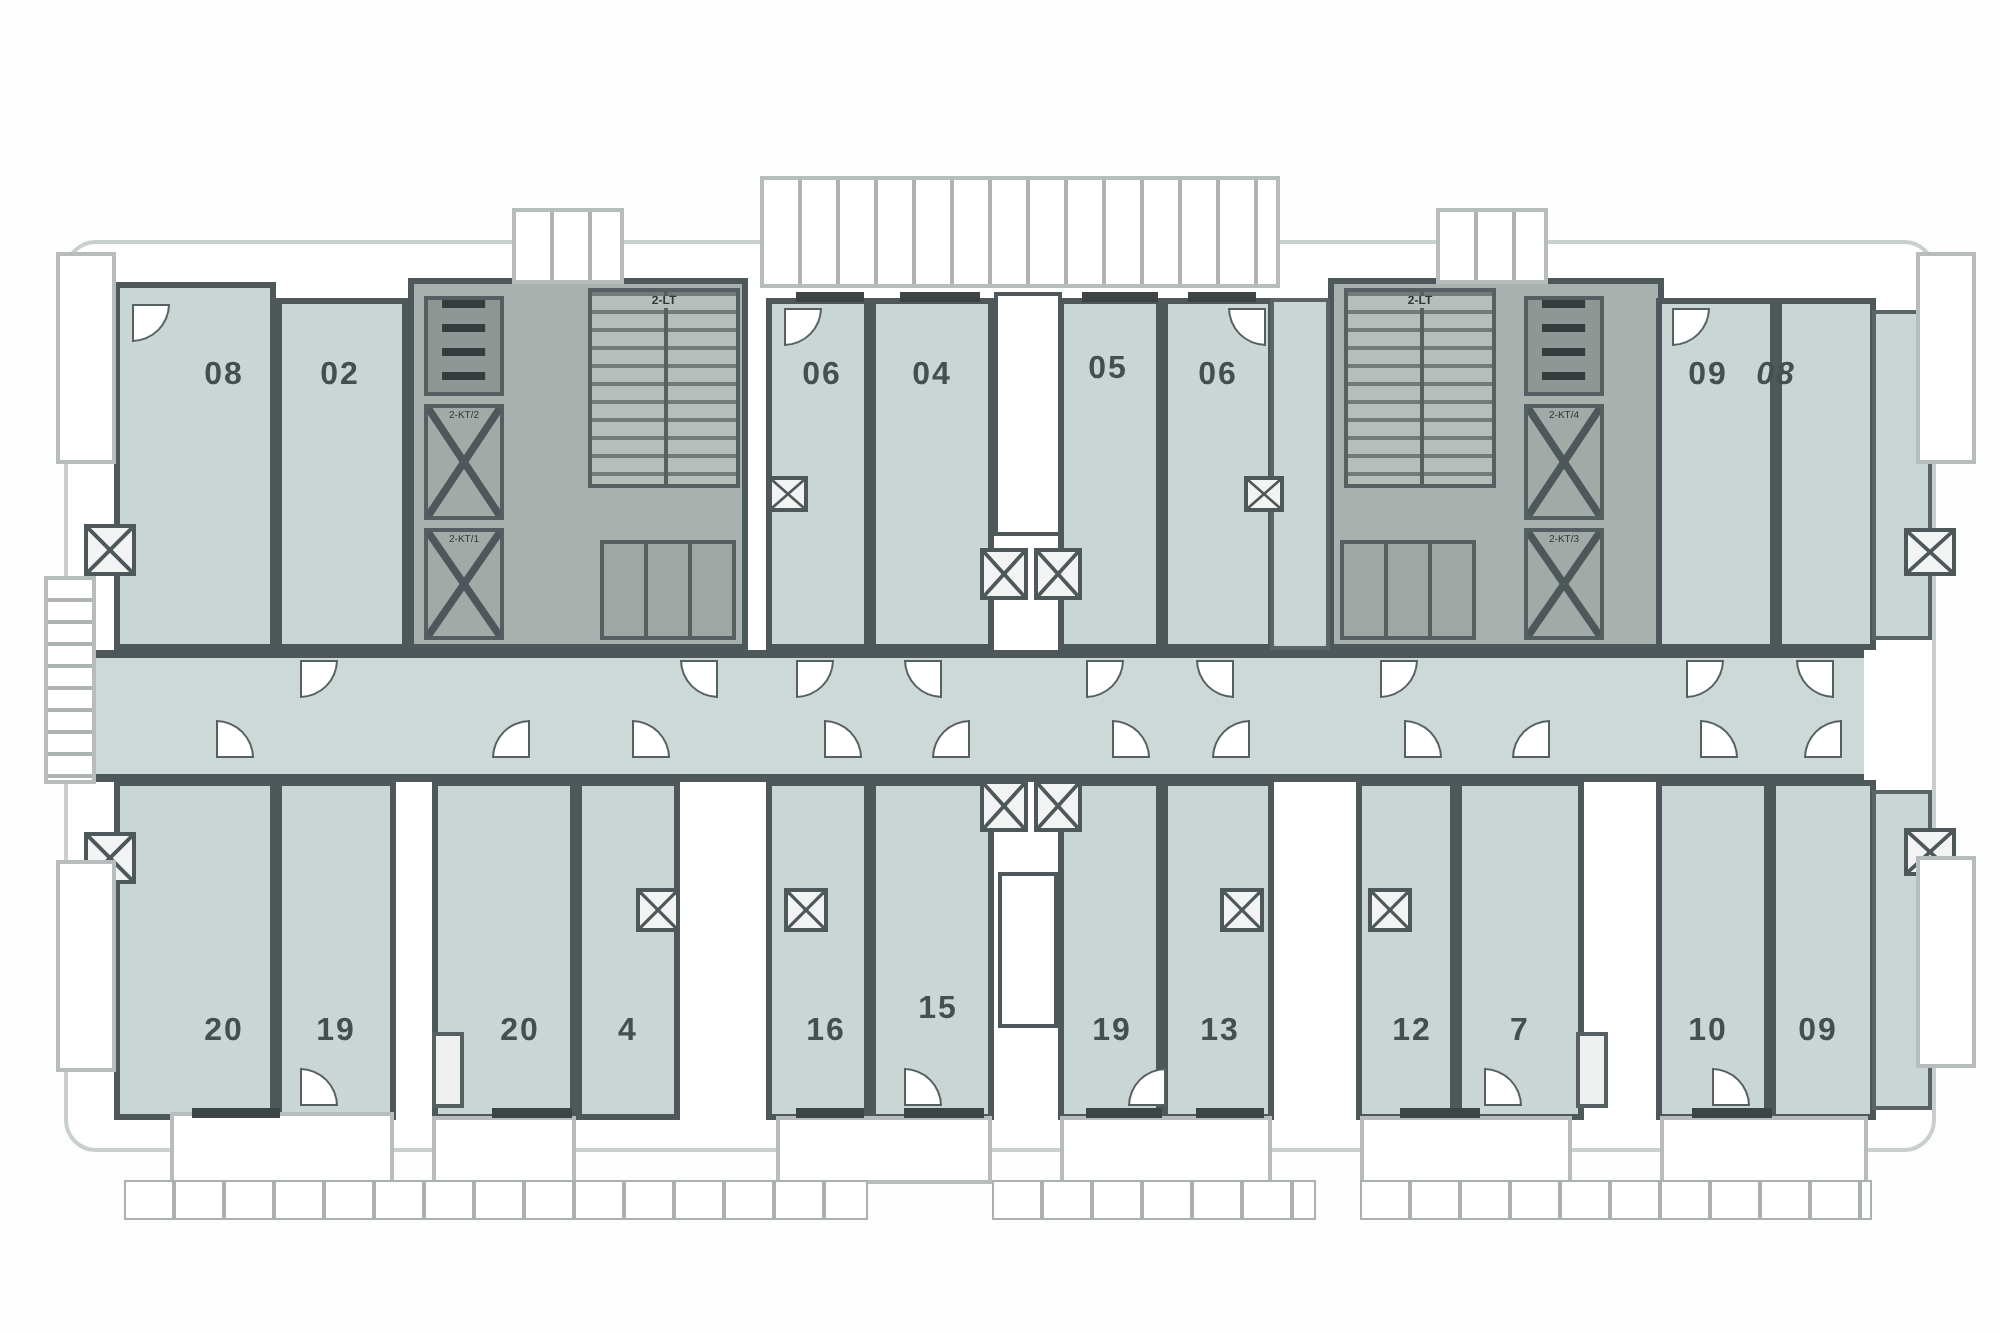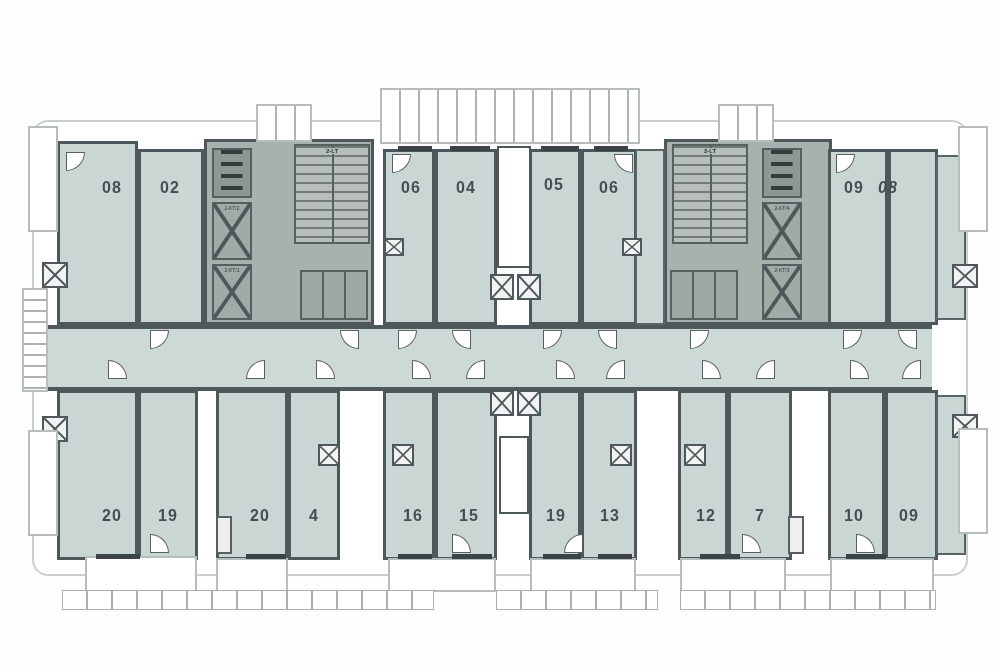--- a/index.html
+++ b/index.html
@@ -112,21 +112,21 @@
       <div class="abs unit-label" style="left: 854px; top: 516px;">10</div>
       <div class="abs unit" style="left: 728px; top: 390px; width: 64px; height: 170px;"></div>
       <div class="abs unit-label" style="left: 760px; top: 516px;">7</div>
       <div class="abs unit" style="left: 678px; top: 390px; width: 50px; height: 170px;"></div>
       <div class="abs unit-label" style="left: 706px; top: 516px;">12</div>
       <div class="abs unit" style="left: 581px; top: 390px; width: 56px; height: 170px;"></div>
       <div class="abs unit-label" style="left: 610px; top: 516px;">13</div>
       <div class="abs unit" style="left: 529px; top: 390px; width: 52px; height: 170px;"></div>
       <div class="abs unit-label" style="left: 556px; top: 516px;">19</div>
       <div class="abs unit" style="left: 435px; top: 390px; width: 62px; height: 170px;"></div>
-      <div class="abs unit-label" style="left: 469px; top: 516px;">15</div>
+      <div class="abs unit-label" style="left: 469px; top: 505px;">15</div>
       <div class="abs unit" style="left: 383px; top: 390px; width: 52px; height: 170px;"></div>
       <div class="abs unit-label" style="left: 413px; top: 516px;">16</div>
       <div class="abs unit" style="left: 288px; top: 390px; width: 52px; height: 170px;"></div>
       <div class="abs unit-label" style="left: 314px; top: 516px;">4</div>
       <div class="abs unit" style="left: 216px; top: 390px; width: 72px; height: 170px;"></div>
       <div class="abs unit-label" style="left: 260px; top: 516px;">20</div>
       <div class="abs unit" style="left: 138px; top: 390px; width: 60px; height: 170px;"></div>
       <div class="abs unit-label" style="left: 168px; top: 516px;">19</div>
       <div class="abs unit" style="left: 57px; top: 390px; width: 81px; height: 170px;"></div>
       <div class="abs unit-label" style="left: 112px; top: 516px;">20</div>

